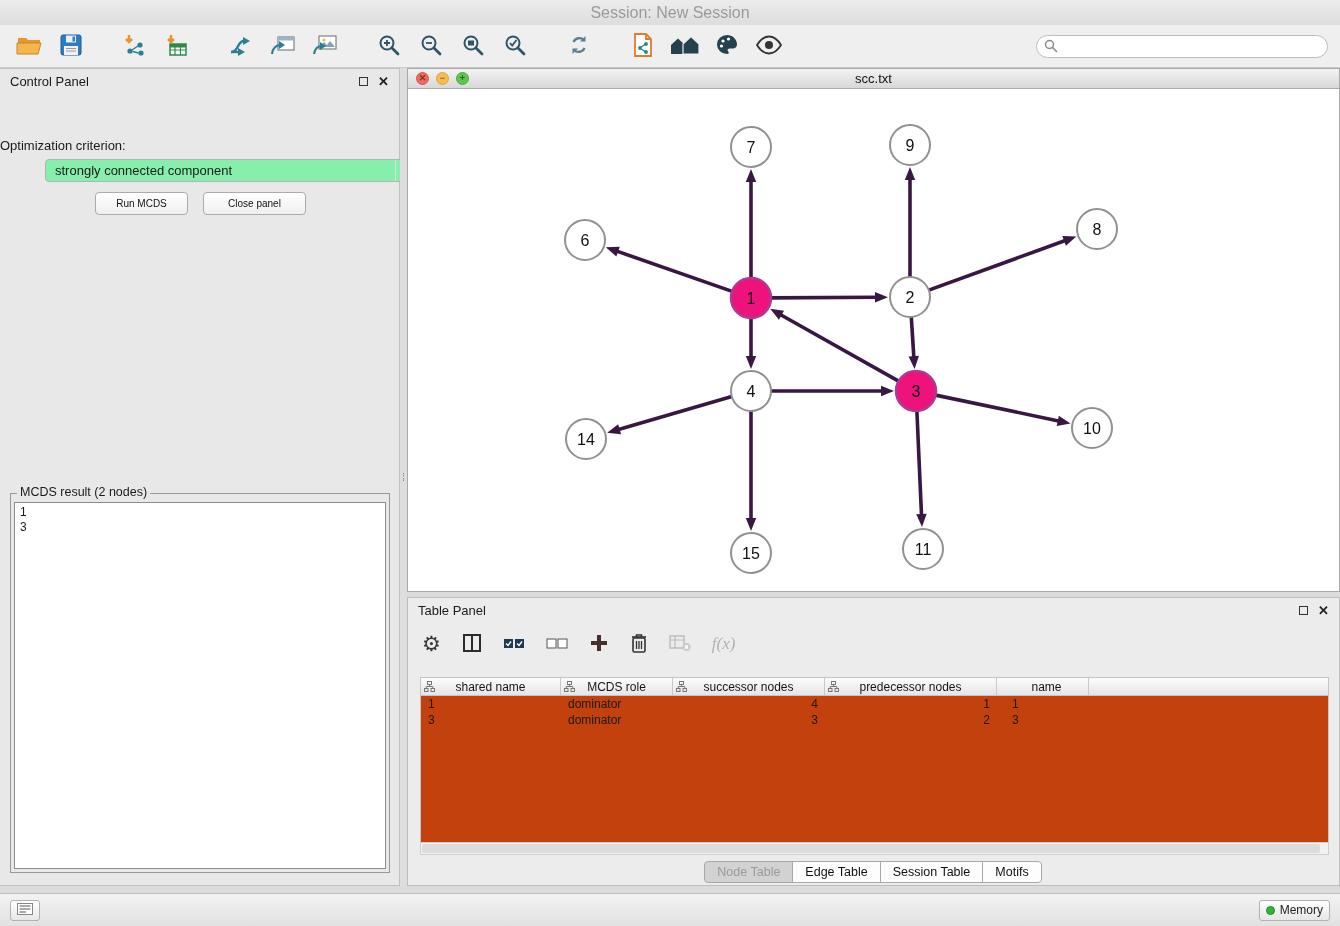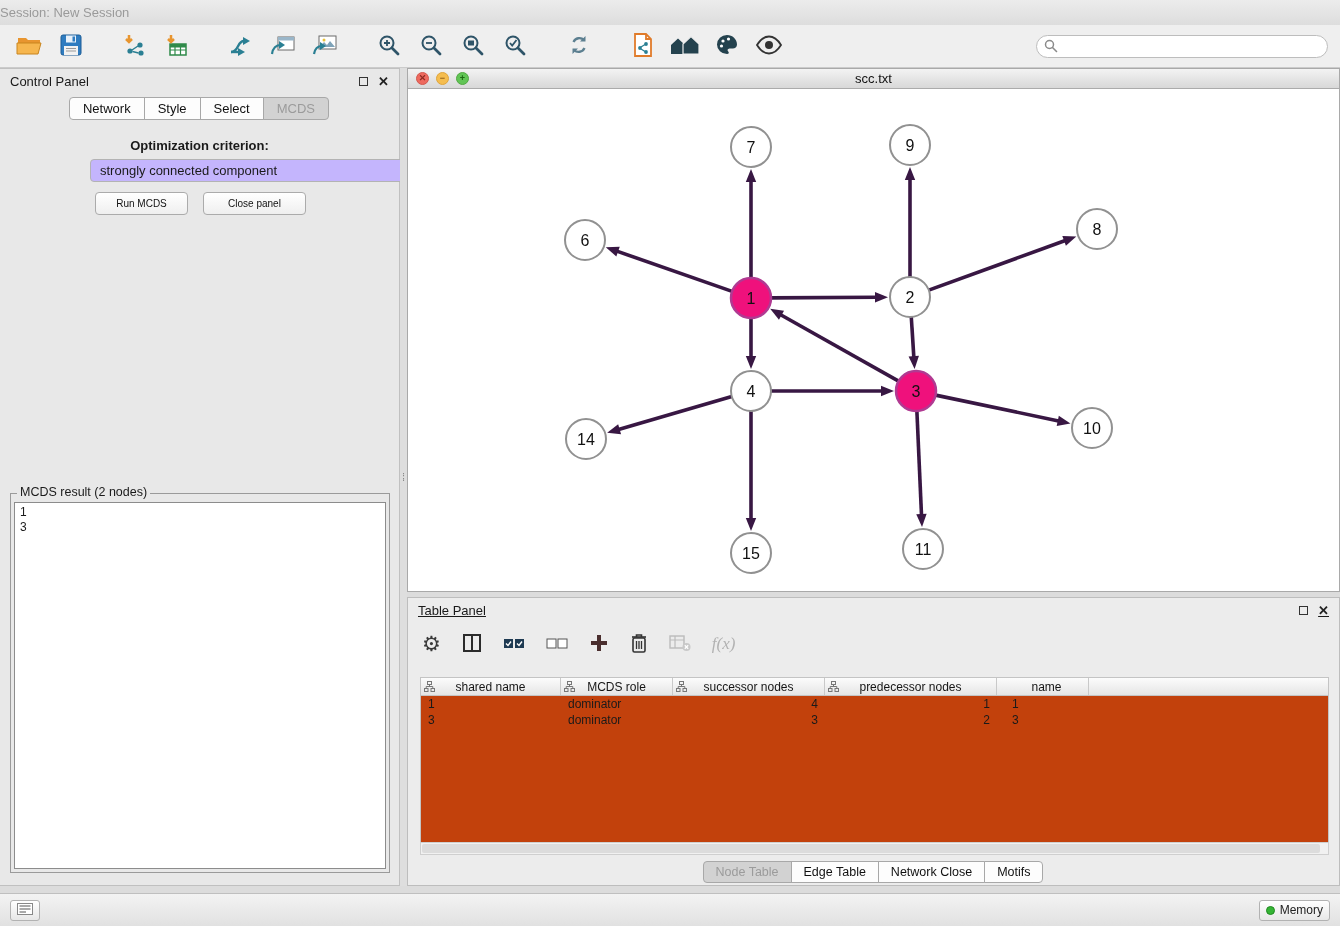--- a/index.html
+++ b/index.html
@@ -3,21 +3,21 @@
 <meta charset="utf-8">
 <style>
   * { margin:0; padding:0; box-sizing:border-box; }
   html,body { width:1340px; height:926px; }
   body { font-family:"Liberation Sans", sans-serif; background:#e2e2e2; position:relative; overflow:hidden; color:#1a1a1a; }
   button { background:none; border:none; font-family:inherit; cursor:default; }
 
   
   .titlebar { position:absolute; top:0; left:0; right:0; height:26px;
     background:linear-gradient(#ececec,#dddddd); border-bottom:1px solid #c3c3c3;
-    display:flex; align-items:center; justify-content:flex-start; font-size:13px; color:#9a9a9a; }
+    display:flex; align-items:center; justify-content:center; font-size:16px; color:#9a9a9a; }
 
   
   .toolbar { position:absolute; top:25px; left:0; right:0; height:43px; background:#efefef;
     border-bottom:1px solid #cbcbcb; display:flex; align-items:center; padding:0 8px; }
   .tb-group { display:flex; align-items:center; margin-right:22px; }
   .tb-btn { width:42px; height:36px; display:flex; align-items:center; justify-content:center; }
   .search-wrap { margin-left:auto; position:relative; margin-right:4px; }
   .search-wrap .mag { position:absolute; left:8px; top:4px; }
   .search-input { width:292px; height:23px; border:1px solid #bdbdbd; border-radius:12px;
     background:#fff; padding-left:26px; font-size:12px; outline:none; }
@@ -30,23 +30,23 @@
     background:#e8e8e8; border:1px solid #c0c0c0; border-left:none; }
   .panel-header { height:24px; display:flex; align-items:center; padding:8px 10px; font-size:13px; }
   .panel-header .spacer { flex:1; }
   .float-icon { width:9px; height:9px; border:1.5px solid #333; display:inline-block; }
   .close-x { font-size:13px; font-weight:bold; color:#222; margin-left:10px; line-height:1; }
   .cp-tabs { position:absolute; top:28px; left:0; right:0; display:flex; justify-content:center; }
   .tab { border:1px solid #a8a8a8; background:#fdfdfd; padding:3px 13px; font-size:13px; margin-left:-1px; color:#111; }
   .tab.first { border-radius:4px 0 0 4px; }
   .tab.last  { border-radius:0 4px 4px 0; }
   .tab.active { background:#d2d2d2; color:#9b9b9b; }
-  .opt-label { position:absolute; top:69px; left:0; right:0; text-align:center; font-size:13px;font-weight:bold; }
-  .dropdown { position:absolute; left:45px; top:90px; width:368px; height:23px; background:#c4b5fd;
-    border:1px solid #b3b3b3; border-radius:4px; display:flex; align-items:center; padding-left:9px; font-size:13px;margin-left:45px; }
+  .opt-label { position:absolute; top:69px; left:0; right:0; font-size:13px; }
+  .dropdown { position:absolute; left:45px; top:90px; width:368px; height:23px; background:#86efac;
+    border:1px solid #b3b3b3; border-radius:4px; display:flex; align-items:center; padding-left:9px; font-size:13px; }
   .stepper { margin-left:auto; width:17px; height:100%; display:flex; flex-direction:column;
     align-items:center; justify-content:center; color:#555; font-size:7px; line-height:6px; border-left:1px solid #ddd; }
   .btn { position:absolute; height:23px; background:linear-gradient(#ffffff,#efefef);
     border:1px solid #ababab; border-radius:4px; font-size:10px; color:#111; }
   .run-btn { left:95px; top:123px; width:93px; }
   .closep-btn { left:203px; top:123px; width:103px; }
   .result-field { position:absolute; left:10px; top:424px; width:380px; height:380px;
     border:1px solid #9a9a9a; background:#e8e8e8; }
   .result-legend { position:absolute; top:-9px; left:6px; background:#e8e8e8; padding:0 3px; font-size:12.5px; }
   .result-inner { position:absolute; left:3px; right:3px; top:8px; bottom:3px; background:#fff;
@@ -64,21 +64,21 @@
   .lights { position:absolute; left:8px; top:3px; display:flex; gap:7px; }
   .light { width:13px; height:13px; border-radius:50%; font-size:9px; font-weight:bold;
     display:flex; align-items:center; justify-content:center; line-height:1; }
   .light.red    { background:#ee6a5f; border:1px solid #d3584e; color:#8e2b22; }
   .light.yellow { background:#f5bd4f; border:1px solid #dfa53c; color:#91611a; }
   .light.green  { background:#61c555; border:1px solid #52a843; color:#1d6a12; }
   .graph-svg { display:block; }
 
   
   .table-panel { position:absolute; left:407px; top:529px; width:933px; height:289px;
-    background:#ececec; border:1px solid #bdbdbd;text-decoration:underline; }
+    background:#ececec; border:1px solid #bdbdbd; }
   .tp-toolbar { position:absolute; top:25px; left:14px; height:42px; display:flex; align-items:center; gap:21px; }
   .tp-icon { display:flex; align-items:center; justify-content:center; }
   .gear-glyph { font-family:"DejaVu Sans", sans-serif; font-size:21px; color:#3a3a3a; line-height:1; }
   .fx-glyph { font-family:"Liberation Serif", serif; font-style:italic; font-size:17px; color:#b2b2b2; }
   .tbl { position:absolute; left:12px; top:79px; width:909px; height:166px; background:#c2410c;
     border:1px solid #c4c4c4; overflow:hidden; }
   .tbl-header { display:flex; height:18px; background:linear-gradient(#fcfcfc,#e5e5e5); border-bottom:1px solid #c4c4c4; }
   .th { position:relative; border-right:1px solid #c9c9c9; display:flex; align-items:center;
     justify-content:center; font-size:12px; color:#151515; }
   .th .tree { position:absolute; left:3px; top:3px; }
@@ -297,26 +297,20 @@
 </div>
 
 <div class="main">
 
   <div class="control-panel">
     <div class="panel-header">
       <span>Control Panel</span>
       <span class="spacer"></span>
       <span class="float-icon"></span>
       <span class="close-x">✕</span>
-    </div>
-    <div class="cp-tabs">
-      <button class="tab first">Network</button>
-      <button class="tab">Style</button>
-      <button class="tab">Select</button>
-      <button class="tab last active">MCDS</button>
     </div>
 
     <div class="opt-label">Optimization criterion:</div>
 
     <div class="dropdown">
       <span>strongly connected component</span>
       <span class="stepper">
           <span>▲</span>
           <span>▼</span>
         </span>
@@ -532,21 +526,21 @@
       </div>
     </div>
 
     <div class="hscroll">
         <span class="thumb"></span>
       </div>
 
     <div class="tp-tabs">
       <button class="tab first active">Node Table</button>
       <button class="tab">Edge Table</button>
-      <button class="tab">Network Close</button>
+      <button class="tab">Session Table</button>
       <button class="tab last">Motifs</button>
     </div>
   </div>
 </div>
 
 <div class="statusbar">
   <button class="sb-btn">
     <span>
       <svg width="16" height="12" viewBox="0 0 16 12">
         <rect x="0.5" y="0.5" width="15" height="11" fill="#fff" stroke="#888"></rect>

